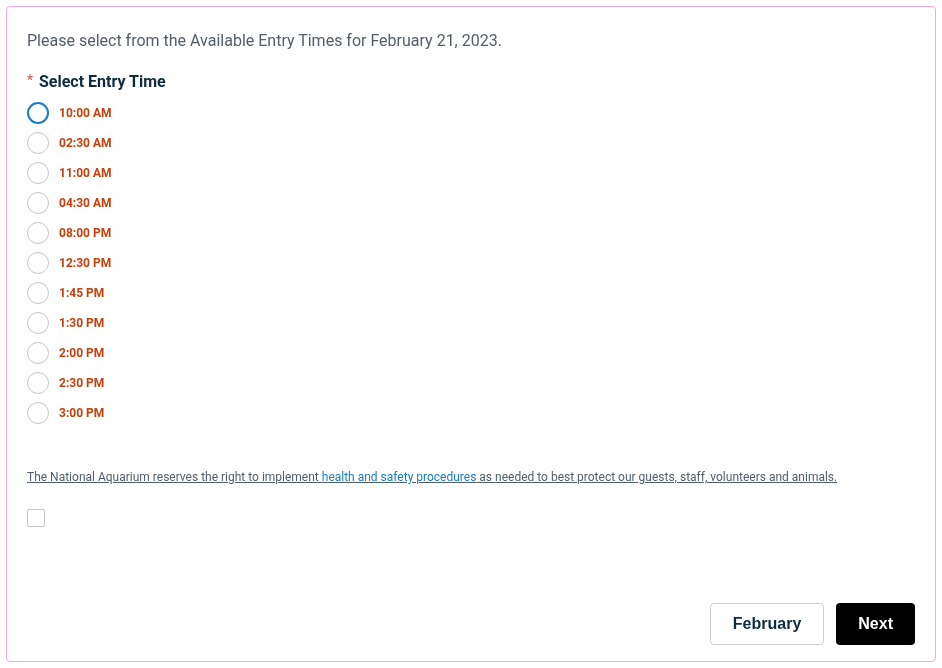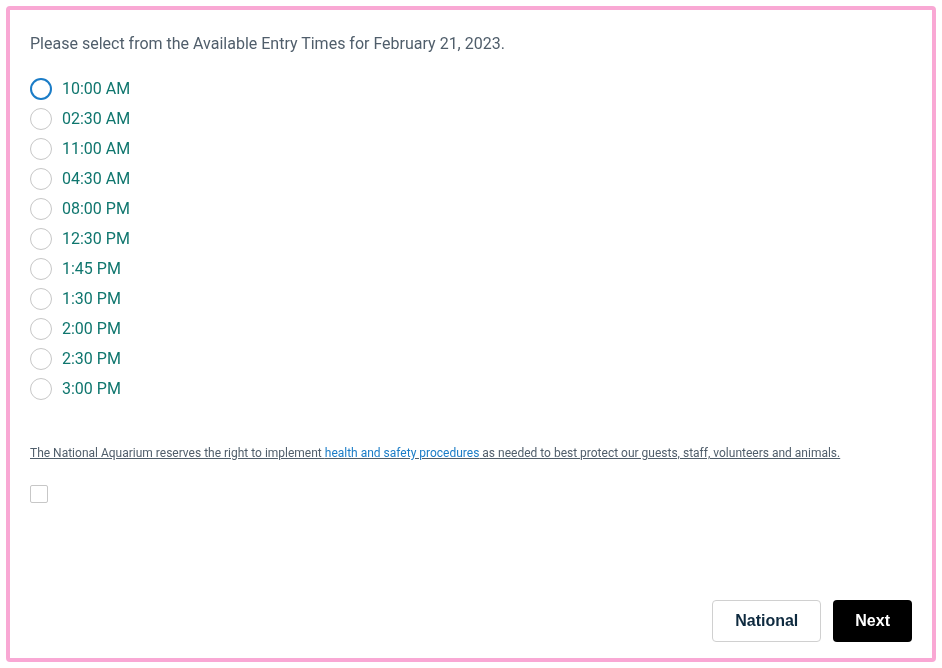--- a/index.html
+++ b/index.html
@@ -8,21 +8,21 @@
       padding: 0;
     }
     body {
       font-family: -apple-system, BlinkMacSystemFont, "Segoe UI", Roboto, "Helvetica Neue", Arial, sans-serif;
       background: #ffffff;
       width: 942px;
       height: 668px;
       padding: 6px;
     }
     .panel {
-      border: 4px solid #f9a8d4;
+      border: 1px solid #f9a8d4;
       border-radius: 4px;
       padding: 24px 20px 20px 20px;
       height: 100%;
       position: relative;
     }
     .instruction {
       color: #505e6b;
       font-size: 16px;
       margin-bottom: 22px;
     }
@@ -55,23 +55,23 @@
       height: 22px;
       border-radius: 50%;
       border: 1px solid #c7c7c7;
       cursor: pointer;
       flex-shrink: 0;
     }
     .radio-circle.focused {
       border: 2px solid #1a7cc7;
     }
     .radio-label {
-      color: #0f766e;
-      font-size: 16px;
-      font-weight: 400;
+      color: #c2410c;
+      font-size: 12px;
+      font-weight: 700;
       cursor: pointer;
     }
     .disclaimer {
       color: #505e6b;
       font-size: 12px;
       line-height: 1.6;
       margin-top: 42px;
       text-decoration: underline;
     }
     .disclaimer a {
@@ -123,20 +123,24 @@
       color: #ffffff;
     }
   </style>
 </head>
 <body>
 
 <div class="panel">
 
   <p class="instruction">Please select from the Available Entry Times for February 21, 2023.</p>
 
+  <div>
+    <span class="required-star">*</span>
+    <span class="field-label">Select Entry Time</span>
+  </div>
 
   <div class="radio-list" id="radio-list">
       <div class="radio-item">
         <div class="radio-circle focused"></div>
         <span class="radio-label">10:00 AM</span>
       </div>
       <div class="radio-item">
         <div class="radio-circle"></div>
         <span class="radio-label">02:30 AM</span>
       </div>
@@ -180,17 +184,17 @@
 
   <p class="disclaimer">
     <span>The National Aquarium reserves the right to implement </span><a href="#">health and safety procedures</a><span> as needed to best protect our guests, staff, volunteers and animals.</span>
   </p>
 
   <div class="agree-row">
     <div class="checkbox"></div>
   </div>
 
   <div class="button-row">
-    <button class="btn btn-prev">National</button>
+    <button class="btn btn-prev">February</button>
     <button class="btn btn-next">Next</button>
   </div>
 
 </div>
 
 </body></html>

